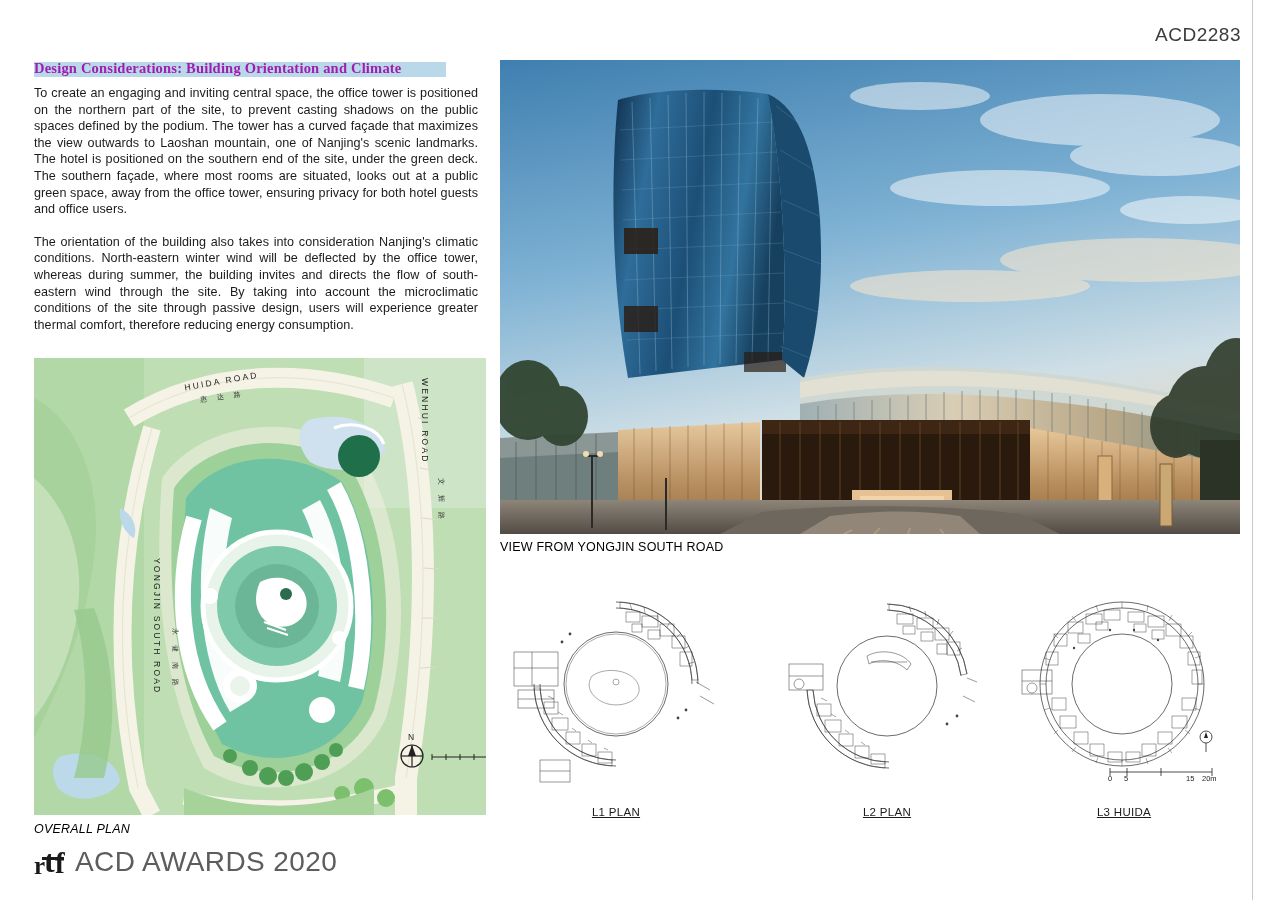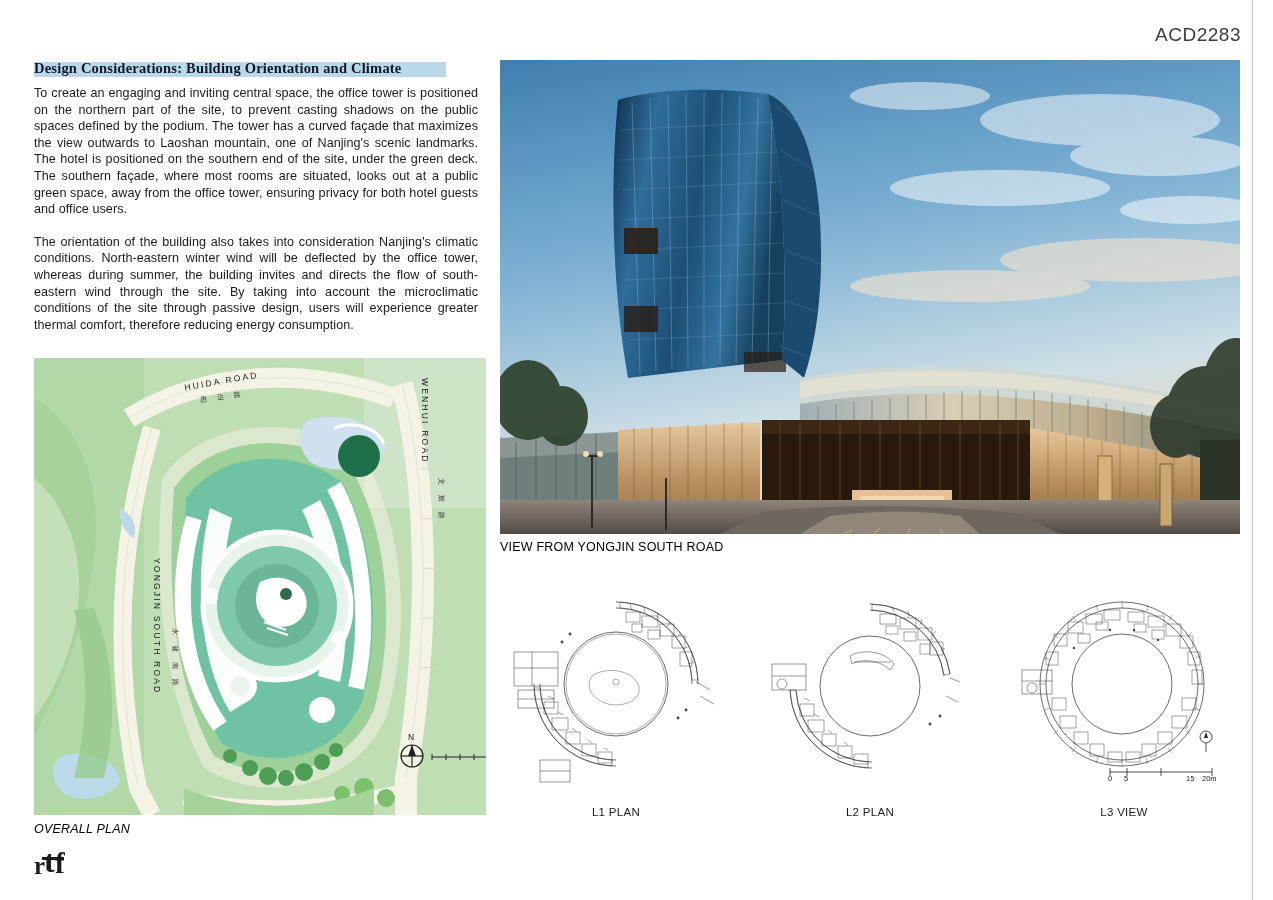--- a/index.html
+++ b/index.html
@@ -29,21 +29,21 @@
   }
   .section-title-bar {
     position: absolute; left: 0; top: 2px; width: 412px; height: 15px;
     background: #b9d9ea;
   }
   .section-title {
     position: relative;
     font-family: "Liberation Serif", serif;
     font-weight: bold;
     font-size: 14.5px;
-    color: #0f172a;
+    color: #a21caf;
     letter-spacing: 0.2px;
     white-space: nowrap;
   }
   .body-par {
     font-size: 12.6px;
     line-height: 16.6px;
     text-align: justify;
     color: #1b1b1b;
     margin: 0 8px 16px 0;
     letter-spacing: 0.05px;
@@ -96,21 +96,21 @@
     background: linear-gradient(#6fa8d0, #cfe3ef);
   }
   .photo-caption { position:absolute; left: 500px; top: 540px; }
 
   .plans {
     position: absolute; left: 500px; top: 578px; width: 740px; height: 230px;
   }
   .plan-box { position: absolute; top: 0; width: 232px; height: 212px; }
   .plan-label {
     position: absolute; top: 228px; width: 232px; text-align: center;
-    font-size: 11.5px; color: #1c1c1c; letter-spacing: 0.3px;
+    font-size: 11.5px; color: #1c1c1c; letter-spacing: 0.3px; text-decoration: underline;
   }
   .scalebar {
     position: absolute; right: 22px; top: 182px; width: 112px; height: 30px;
   }
   .sb-ticks { font-size: 7.5px; color:#222; position:absolute; top:14px; width:100%; }
   .sb-ticks span { position:absolute; }
 
   .divider-v {
     position: absolute; left: 1252px; top: 0; width: 1px; height: 900px;
     background: #c9c9c9;
@@ -246,20 +246,21 @@
   </div>
   <div class="caption" style="left:34px; top:822px;font-style:italic;">OVERALL PLAN</div>
 
   <div class="footer">
     <div class="rtf-mark">
       <span class="t" style="left:0; top:8px; font-size:25px;">r</span>
       <span class="t" style="left:10px; top:0px; font-size:32px;">t</span>
       <span class="t" style="left:21px; top:4px; font-size:29px;">f</span>
       <span class="t" style="left:8px; top:12px; width:22px; height:3px; background:#1a1a1a;"></span>
     </div>
+    <div class="awards-text">ACD AWARDS 2020</div>
   </div>
 
   <div class="photo">
     <svg viewBox="0 0 740 474" preserveAspectRatio="none" style="position:absolute;inset:0;width:100%;height:100%;">
       <defs>
         <linearGradient id="sky" x1="0" y1="0" x2="0.25" y2="1">
           <stop offset="0" stop-color="#3f7fb0"></stop>
           <stop offset="0.45" stop-color="#7fb2d4"></stop>
           <stop offset="0.8" stop-color="#cfdfe6"></stop>
           <stop offset="1" stop-color="#edd9bf"></stop>
@@ -533,21 +534,21 @@
             <circle cx="186" cy="132" r="1.4"></circle>
           <circle cx="62" cy="64" r="1.4"></circle>
             <circle cx="70" cy="56" r="1.4"></circle>
         </g>
         <path d="M196 104 L210 112" stroke="#333" stroke-width="0.5" fill="none"></path>
         <path d="M200 118 L214 126" stroke="#333" stroke-width="0.5" fill="none"></path>
       </svg>
       <div class="plan-label">L1 PLAN</div>
     </div>
 
-    <div class="plan-box" style="left:254px;">
+    <div class="plan-box" style="left:271px;">
       <svg viewBox="0 0 232 212" style="width:100%;height:100%;">
         <g fill="none" stroke="#2b2b2b" stroke-width="0.7">
           <circle cx="116" cy="108" r="50"></circle>
           <path d="M116 26 A82 82 0 0 1 196 96"></path>
           <path d="M118 190 A82 82 0 0 1 36 112"></path>
           <path d="M116 32 A76 76 0 0 1 190 98"></path>
           <path d="M118 184 A76 76 0 0 1 42 112"></path>
         </g>
         <g stroke="#333" stroke-width="0.45" fill="none">
           <path d="M118 26 A82 82 0 0 1 196 96 L190 97 A76 76 0 0 0 118 32 Z"></path>
@@ -664,21 +665,21 @@
           <circle cx="24" cy="110" r="5"></circle>
           <path d="M14 103 H44"></path>
         </g>
         <g fill="#444">
           <circle cx="102" cy="52" r="1.2"></circle>
             <circle cx="126" cy="52" r="1.2"></circle>
           <circle cx="150" cy="62" r="1.2"></circle>
             <circle cx="66" cy="70" r="1.2"></circle>
         </g>
       </svg>
-      <div class="plan-label">L3 VIEW</div>
+      <div class="plan-label">L3 HUIDA</div>
     </div>
 
     <div class="scalebar">
       <svg viewBox="0 0 112 30" style="width:100%;height:100%;">
         <g stroke="#222" stroke-width="0.8" fill="none">
           <path d="M4 12 H106"></path>
           <path d="M4 8 V16"></path>
             <path d="M21 8 V16"></path>
             <path d="M55 8 V16"></path>
             <path d="M106 8 V16"></path>

